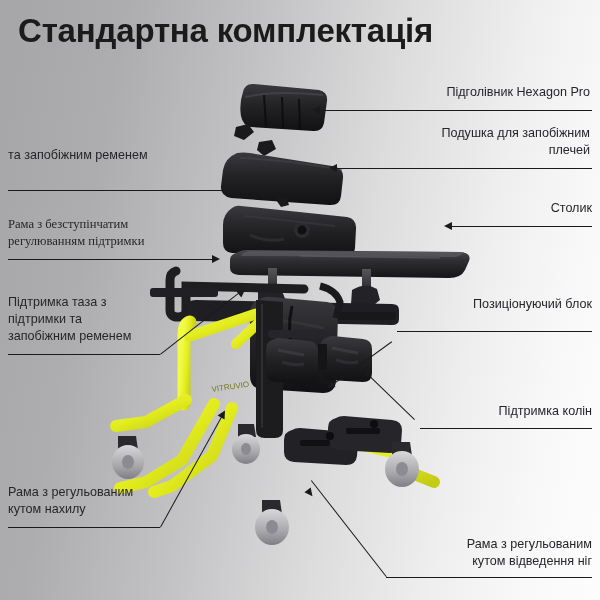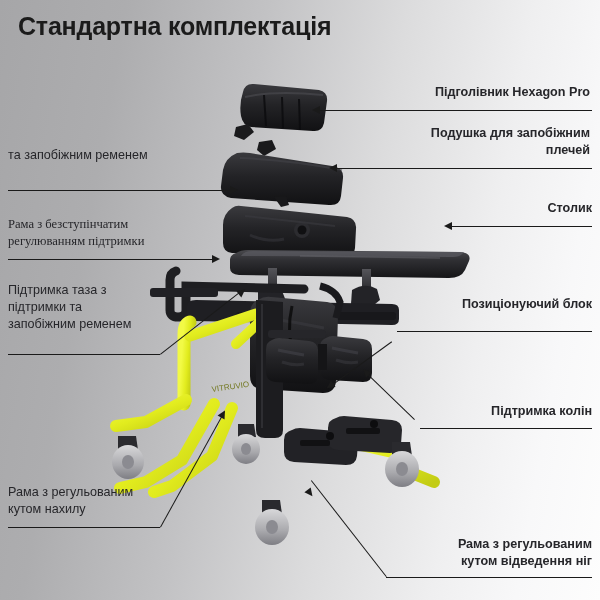--- a/index.html
+++ b/index.html
@@ -8,26 +8,26 @@
     font-family:"Liberation Sans","DejaVu Sans",sans-serif;
   }
   #stage{
     position:relative;width:600px;height:600px;
     background:linear-gradient(100deg,#a6a6a8 0%,#adadaf 18%,#c2c2c4 38%,#dcdcdd 58%,#efeff0 76%,#f8f8f9 88%,#fdfdfd 100%);
     overflow:hidden;
   }
   
   #title{
     position:absolute;left:18px;top:12px;
-    font-size:25px;font-weight:bold;color:#1b1b1b;
+    font-size:33px;font-weight:bold;color:#1b1b1b;
     letter-spacing:-0.2px;white-space:nowrap;
   }
   
   .callout{position:absolute;font-size:12.6px;color:#26262a;line-height:17px;}
-  .callout.right{text-align:right;font-weight:bold;}
+  .callout.right{text-align:right;}
   .callout.left{text-align:left;}
   .rule{position:absolute;height:0;border-top:1.6px solid #1a1a1a;}
   .arrow{position:absolute;width:0;height:0;}
   .arrow.left{border-top:4.5px solid transparent;border-bottom:4.5px solid transparent;border-right:8px solid #1a1a1a;}
   .arrow.right{border-top:4.5px solid transparent;border-bottom:4.5px solid transparent;border-left:8px solid #1a1a1a;}
   .diag{position:absolute;transform-origin:0 0;height:0;border-top:1.6px solid #1a1a1a;}
   
   #product{position:absolute;left:0;top:0;width:600px;height:600px;}
 </style>
 </head>
@@ -232,21 +232,21 @@
   <div class="rule" style="left:8px;top:190px;width:222px;"></div>
   <div class="arrow right" style="left:230px;top:185.5px;"></div>
 
   <div class="callout left" style="left:8px;top:216px;width:250px;font-family:Liberation Serif, serif;">
     <div>Рама з безступінчатим</div>
     <div>регулюванням підтримки</div>
   </div>
   <div class="rule" style="left:8px;top:259px;width:204px;"></div>
   <div class="arrow right" style="left:212px;top:254.5px;"></div>
 
-  <div class="callout left" style="left:8px;top:282px;width:250px;">
+  <div class="callout left" style="left:8px;top:294px;width:250px;">
     <div>Підтримка таза з</div>
     <div>підтримки та</div>
     <div>запобіжним ременем</div>
   </div>
   <div class="rule" style="left:8px;top:354px;width:152px;"></div>
   <div class="diag" style="left:160px;top:354px;width:104px;transform:rotate(-38deg);"></div>
   <div class="arrow right" style="left:238px;top:288px;transform:rotate(-38deg);"></div>
 
   <div class="callout left" style="left:8px;top:484px;width:250px;">
     <div>Рама з регульованим</div>

